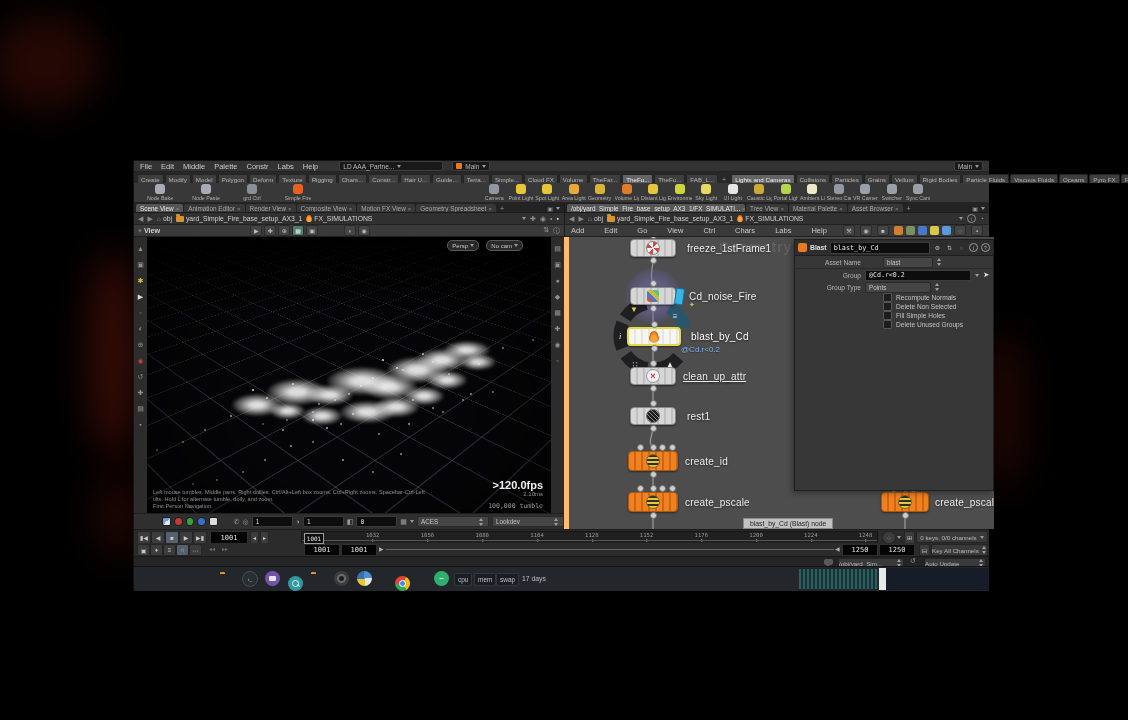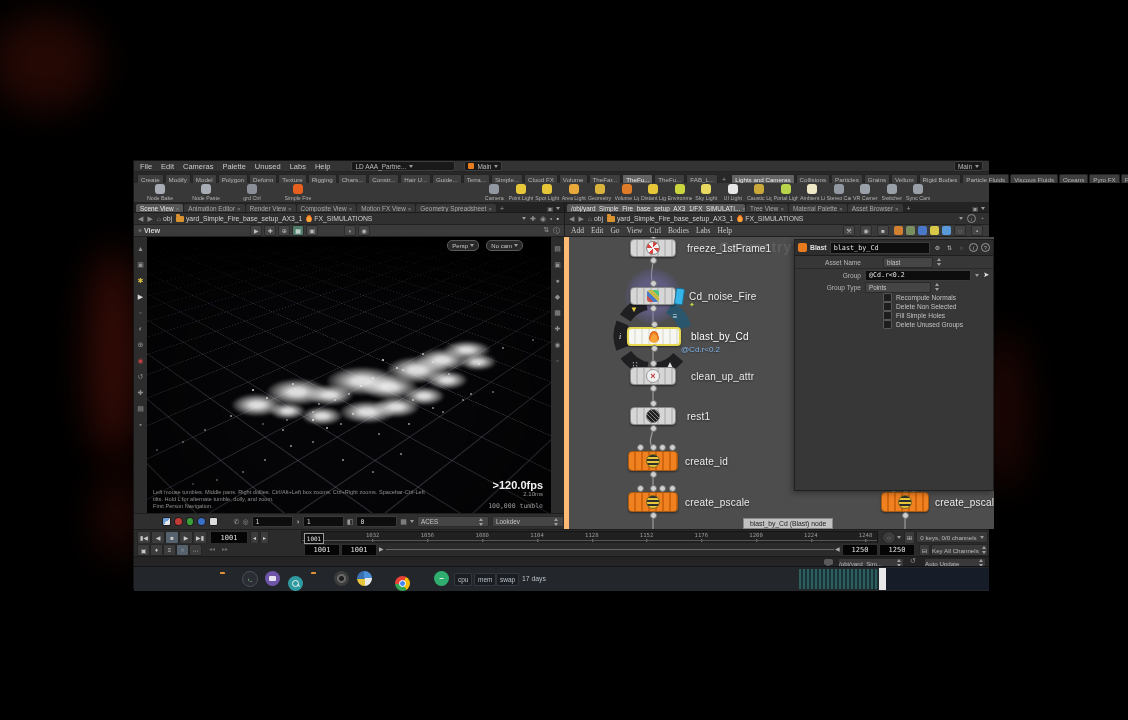--- a/index.html
+++ b/index.html
@@ -170,23 +170,23 @@
   <div class="glow" style="left:-10px;top:15px;width:110px;height:95px;background:rgba(120,25,12,.30);"></div>
   <div class="glow" style="left:985px;top:330px;width:40px;height:160px;background:rgba(130,28,14,.25);"></div>
   <div class="glow" style="left:95px;top:470px;width:45px;height:90px;background:rgba(120,25,12,.25);"></div>
 
   <div id="screen">
 
     <div id="menubar">
       <span style="display:flex;gap:9px;">
           <span class="menu-item">File</span>
           <span class="menu-item">Edit</span>
-          <span class="menu-item">Cameras</span>
+          <span class="menu-item">Middle</span>
           <span class="menu-item">Palette</span>
-          <span class="menu-item">Unused</span>
+          <span class="menu-item">Constr</span>
           <span class="menu-item">Labs</span>
           <span class="menu-item">Help</span>
         </span>
       <span class="mdrop" style="width:96px;margin-left:12px;">
         <span>LD AAA_Partne...</span>
           <span class="darr"></span>
       </span>
       <span class="mdrop">
         <span style="width:6px;height:6px;background:#e87b1e;border-radius:1px;display:inline-block;"></span>
         <span>Main</span>
@@ -443,27 +443,27 @@
       <span class="tb-ic">▣</span>
       <span style="width:24px;"></span>
       <span class="tb-ic">◐</span>
       <span class="tb-ic">◉</span>
       <span style="margin-left:auto;display:flex;gap:4px;padding-right:4px;color:#9a9a9a;font-size:7px;">
         <span>⇅</span>
           <span>ⓘ</span>
       </span>
     </div>
     <div class="toolbarrow" style="left:430px;width:425px;padding-left:6px;border-left:1px solid #1a1a1a;">
-      <span style="display:flex;gap:7px;font-family:Liberation Serif, serif;">
+      <span style="display:flex;gap:20px;">
           <span class="menu-item">Add</span>
           <span class="menu-item">Edit</span>
           <span class="menu-item">Go</span>
           <span class="menu-item">View</span>
           <span class="menu-item">Ctrl</span>
-          <span class="menu-item">Bodies</span>
+          <span class="menu-item">Chars</span>
           <span class="menu-item">Labs</span>
           <span class="menu-item">Help</span>
         </span>
       <span style="margin-left:auto;display:flex;gap:3px;align-items:center;padding-right:4px;">
         <span class="tb-ic">⚒</span>
         <span class="tb-ic">◉</span>
         <span class="tb-ic">■</span>
         <span style="width:9px;height:9px;background:#d08030;border-radius:2px;"></span>
         <span style="width:9px;height:9px;background:#7a8f5f;border-radius:2px;"></span>
         <span style="width:9px;height:9px;background:#4a78c8;border-radius:2px;"></span>
@@ -622,21 +622,21 @@
 
       <div class="node sel" style="left:58px;top:90px;z-index:4;">
           <span class="nicon flame"></span>
         </div>
       <span class="nlabel" style="left:122px;top:94px;color:#fff;z-index:4;">blast_by_Cd</span>
       <span class="nbadge" style="left:112px;top:108px;z-index:4;">@Cd.r&lt;0.2</span>
 
       <div class="node" style="left:61px;top:130px;">
           <span class="nicon del">×</span>
         </div>
-      <span class="nlabel" style="left:122px;top:134px;">clean_up_attr</span>
+      <span class="nlabel" style="left:114px;top:134px;text-decoration:underline;">clean_up_attr</span>
 
       <div class="node" style="left:61px;top:170px;">
           <span class="nicon rest"></span>
         </div>
       <span class="nlabel" style="left:118px;top:174px;">rest1</span>
 
       <div class="node orange" style="left:59px;top:214px;width:50px;height:20px;">
         <span class="xdot" style="left:8px;"></span>
         <span class="xdot" style="left:30px;"></span>
         <span class="xdot" style="left:40px;"></span>

